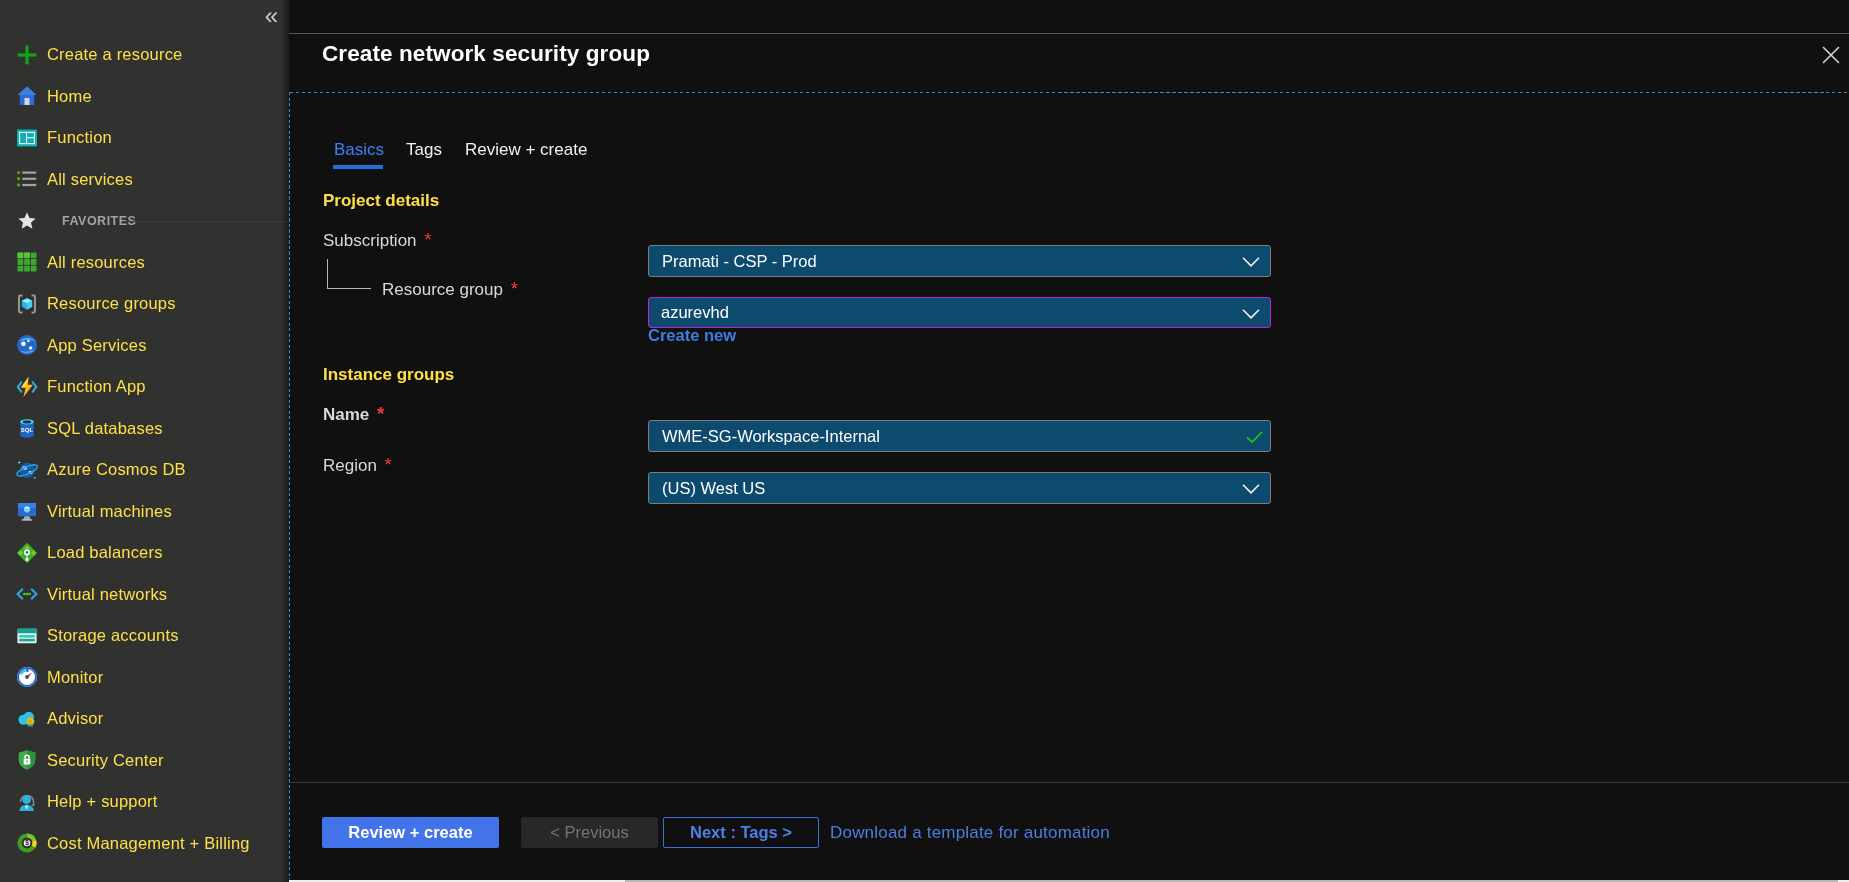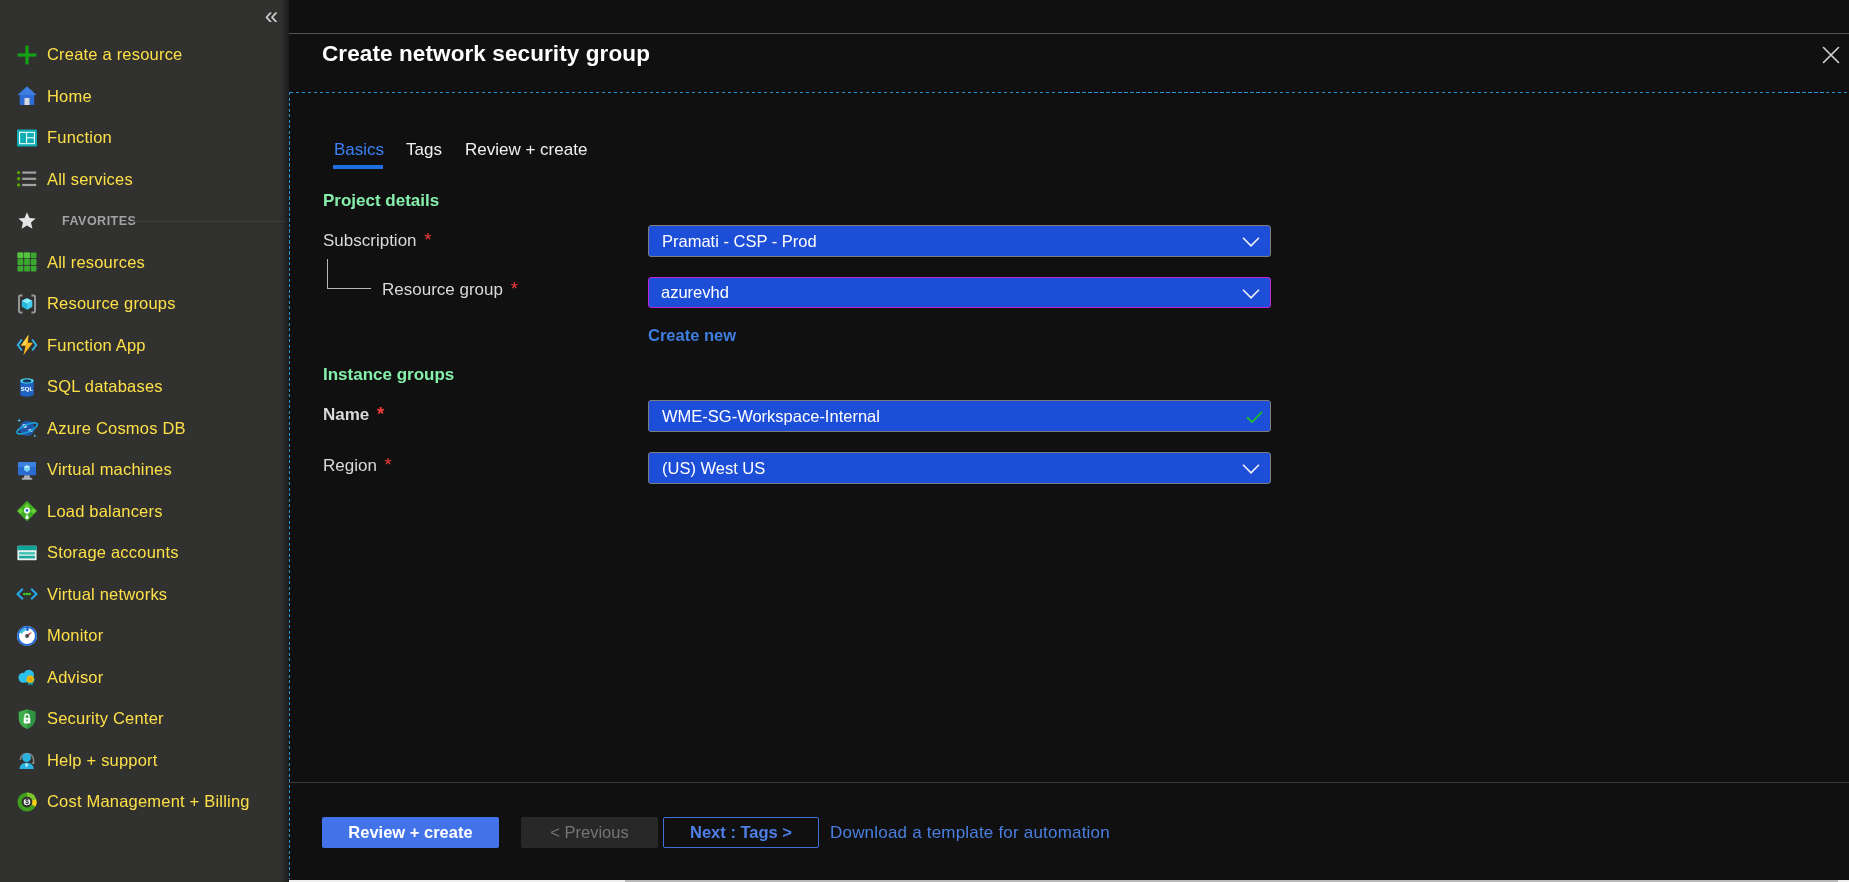--- a/index.html
+++ b/index.html
@@ -29,24 +29,24 @@
  background:repeating-linear-gradient(90deg,#2b93cf 0 3.5px,transparent 3.5px 6px);}
 #dashleft{position:absolute;left:289px;top:92px;width:1px;height:787px;
  background:repeating-linear-gradient(180deg,#2b93cf 0 3px,transparent 3px 5.5px);}
 
 #tabs{position:absolute;left:334px;top:140px;font-size:17px;}
 #tab-basics{color:#3b82f6;display:inline-block;}
 #tab-tags{color:#f0f0f0;display:inline-block;margin-left:22px;}
 #tab-review{color:#f0f0f0;display:inline-block;margin-left:23px;}
 #tabline{position:absolute;left:333px;top:165px;width:50px;height:3.5px;background:#1f6fe0;}
 
-.h2{position:absolute;left:323px;color:#86efac;font-size:17px;font-weight:bold;}
+.h2{position:absolute;left:323px;color:#fde047;font-size:17px;font-weight:bold;}
 .lbl{position:absolute;left:323px;color:#d9d9d9;font-size:17px;}
 .req{color:#f53b3b;margin-left:3px;font-size:18.5px;}
-.field{position:absolute;left:648px;width:621px;height:30px;border:1px solid #7d7d7d;border-radius:3px;background:#1d4ed8;display:flex;align-items:center;}
+.field{position:absolute;left:648px;width:621px;height:30px;border:1px solid #7d7d7d;border-radius:3px;background:#0c4a6e;display:flex;align-items:center;margin-top:20px;}
 .field .val{margin-left:13px;color:#ffffff;font-size:16.5px;}
 .chev{position:absolute;right:10px;top:11px;}
 #treev{position:absolute;left:327px;top:259px;width:1px;height:29px;background:#b8b8b8;}
 #treeh{position:absolute;left:327px;top:288px;width:44px;height:1px;background:#b8b8b8;}
 #createnew{position:absolute;left:648px;top:326px;color:#3e7de0;font-size:16.5px;font-weight:bold;}
 
 #footline{position:absolute;left:289px;top:782px;width:1560px;height:1px;background:#3c3c3c;}
 .btn{position:absolute;top:817px;height:31px;border-radius:2px;font-size:16.5px;display:flex;align-items:center;justify-content:center;box-sizing:border-box;}
 #btn-review{left:322px;width:177px;background:#4273e8;color:#ffffff;font-weight:bold;}
 #btn-prev{left:521px;width:137px;background:#282828;color:#757575;}
@@ -147,20 +147,33 @@
               <path d="M12 6.2l5.2 2.6v5.9L12 17.8l-5.2-3.1V8.8z" fill="#29b6d8"></path>
               <path d="M12 6.2l5.2 2.6-5.2 2.7-5.2-2.7z" fill="#8aeeff"></path>
               <path d="M12 11.5l5.2-2.7v5.9L12 17.8z" fill="#45ccec"></path>
             </svg>
           </span>
           <span class="tx">Resource groups</span>
         </div>
       <div class="item">
           <span class="ic">
             <svg width="24" height="24" viewBox="0 0 24 24">
+              <circle cx="12" cy="12" r="10" fill="#2268c4"></circle>
+              <path d="M4 8.5C8 3 18 3.5 21.5 9.5 19 6 10 6.5 4 8.5z" fill="#5aa0e8"></path>
+              <path d="M20.5 16c-3.5 5.5-13 5.5-16.5.5 4 3 12.5 2.5 16.5-.5z" fill="#5aa0e8"></path>
+              <circle cx="8.4" cy="10.8" r="2.4" fill="#e8f4ff"></circle>
+              <circle cx="15.6" cy="15" r="1.8" fill="#e8f4ff"></circle>
+              <circle cx="13.4" cy="8" r="1.2" fill="#e8f4ff"></circle>
+            </svg>
+          </span>
+          <span class="tx">App Services</span>
+        </div>
+      <div class="item">
+          <span class="ic">
+            <svg width="24" height="24" viewBox="0 0 24 24">
               <path d="M6.8 6.5L2.8 12l4 5.5" stroke="#35b4e8" stroke-width="1.9" fill="none"></path>
               <path d="M17.2 6.5l4 5.5-4 5.5" stroke="#35b4e8" stroke-width="1.9" fill="none"></path>
               <path d="M13.6 1.8L6 12.6h4.6L8.4 22.2 17.9 9.8h-5z" fill="#f8b51e"></path>
               <path d="M13.6 1.8L6 12.6h4.6z" fill="#ffd34d"></path>
             </svg>
           </span>
           <span class="tx">Function App</span>
         </div>
       <div class="item">
           <span class="ic">
@@ -211,39 +224,39 @@
               <circle cx="12" cy="11.4" r="1.4" fill="#2a6bd0"></circle>
               <rect x="11.6" y="14.4" width="0.9" height="3" fill="#ffffff"></rect>
               <circle cx="12" cy="18.4" r="1.6" fill="#ffffff"></circle>
             </svg>
           </span>
           <span class="tx">Load balancers</span>
         </div>
       <div class="item">
           <span class="ic">
             <svg width="24" height="24" viewBox="0 0 24 24">
-              <rect x="2.4" y="4.8" width="19.2" height="14.4" rx="0.8" fill="#e8f0f0"></rect>
-              <path d="M2.4 5.6a0.8 0.8 0 0 1 .8-.8h17.6a0.8 0.8 0 0 1 .8.8v3.6H2.4z" fill="#0da396"></path>
-              <rect x="4.1" y="11" width="15.8" height="2.6" fill="#4cc4b8"></rect>
-              <rect x="4.1" y="14.8" width="15.8" height="2.6" fill="#16a99c"></rect>
-            </svg>
-          </span>
-          <span class="tx">Storage accounts</span>
-        </div>
-      <div class="item">
-          <span class="ic">
-            <svg width="24" height="24" viewBox="0 0 24 24">
               <path d="M7.8 6.8L2.6 12l5.2 5.2" stroke="#28a7e8" stroke-width="2.1" fill="none"></path>
               <path d="M16.2 6.8l5.2 5.2-5.2 5.2" stroke="#28a7e8" stroke-width="2.1" fill="none"></path>
               <circle cx="9.4" cy="12" r="1.35" fill="#3dcc2e"></circle>
               <circle cx="12" cy="12" r="1.35" fill="#3dcc2e"></circle>
               <circle cx="14.6" cy="12" r="1.35" fill="#3dcc2e"></circle>
             </svg>
           </span>
           <span class="tx">Virtual networks</span>
+        </div>
+      <div class="item">
+          <span class="ic">
+            <svg width="24" height="24" viewBox="0 0 24 24">
+              <rect x="2.4" y="4.8" width="19.2" height="14.4" rx="0.8" fill="#e8f0f0"></rect>
+              <path d="M2.4 5.6a0.8 0.8 0 0 1 .8-.8h17.6a0.8 0.8 0 0 1 .8.8v3.6H2.4z" fill="#0da396"></path>
+              <rect x="4.1" y="11" width="15.8" height="2.6" fill="#4cc4b8"></rect>
+              <rect x="4.1" y="14.8" width="15.8" height="2.6" fill="#16a99c"></rect>
+            </svg>
+          </span>
+          <span class="tx">Storage accounts</span>
         </div>
       <div class="item">
           <span class="ic">
             <svg width="24" height="24" viewBox="0 0 24 24">
               <circle cx="12" cy="12" r="10" fill="#ffffff"></circle>
               <circle cx="12" cy="12" r="9" fill="none" stroke="#1e68d8" stroke-width="2"></circle>
               <path d="M4.6 8.6A8 8 0 0 1 10 4.3l.7 2.4a5.6 5.6 0 0 0-3.8 3z" fill="#35c3d8"></path>
               <path d="M10.6 4.2a8 8 0 0 1 3.4.1L13.3 7a5.6 5.6 0 0 0-2.1-.2z" fill="#1e68d8"></path>
               <path d="M12 12L17.2 7.6l-4.1 5.5z" fill="#d83b2f"></path>
               <path d="M11.2 11.2l6-3.6-5 4.9z" fill="#d83b2f"></path>

